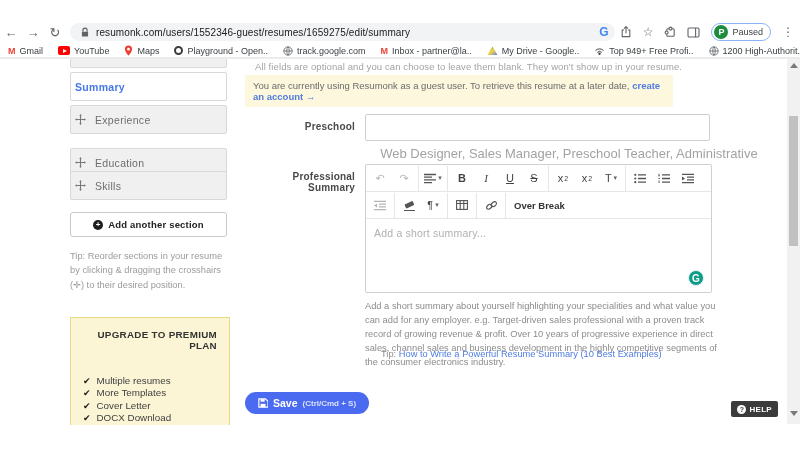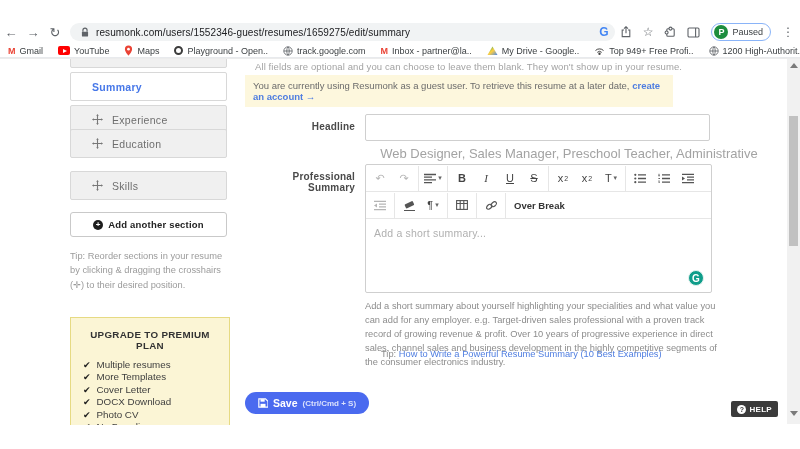--- a/index.html
+++ b/index.html
@@ -26,30 +26,30 @@
   .bm-gmail { color:#ea4335; font-weight:bold; font-size:9px; }
   .bm-yt { width:12px; height:9px; background:#f00; border-radius:2px; position:relative; }
   .bm-yt::after { content:""; position:absolute; left:4.5px; top:2.5px; border-left:4px solid #fff; border-top:2px solid transparent; border-bottom:2px solid transparent; }
   .bm-donut { width:9px; height:9px; border:2px solid #3c3c3c; border-radius:50%; }
 
   
   .viewport { position:absolute; top:58px; left:0; width:800px; height:367px; background:#fff; overflow:hidden; border-top:1px solid #ececec; }
 
   
   .sidebar { position:absolute; left:70px; top:0; width:157px; }
-  .sec-card { position:absolute; left:0; width:157px; height:29px; background:#f0f0f0; border:1px solid #d8d8d8; border-radius:2px; display:flex; align-items:center; padding-left:21px; gap:9px; cursor:pointer; }
+  .sec-card { position:absolute; left:0; width:157px; height:29px; background:#f0f0f0; border:1px solid #d8d8d8; border-radius:2px; display:flex; align-items:center; padding-left:4px; gap:9px; cursor:pointer; }
   .sec-card.ghost { height:13px; top:-4px; }
   .sec-card.active { background:#fff; }
   .sec-label { font-size:10.5px; color:#6e6e6e; letter-spacing:.3px; }
   .active .sec-label { color:#4677e8; font-weight:bold; }
   .add-btn { position:absolute; left:0; top:153px; width:157px; height:25px; background:#fff; border:1px solid #c9c9c9; border-radius:3px; display:flex; align-items:center; justify-content:center; gap:5px; font-size:9.5px; font-weight:bold; color:#222; cursor:pointer; letter-spacing:.2px; }
   .plus-circle { width:10px; height:10px; border-radius:50%; background:#1d1d1d; color:#fff; font-size:8px; line-height:10px; text-align:center; font-weight:bold; }
   .side-tip { position:absolute; left:0; top:190px; width:162px; font-size:9.3px; line-height:1.55; color:#9b9b9b; }
   .premium { position:absolute; left:0; top:258px; width:160px; height:130px; background:#fbf5d5; border:1px solid #e6da83; padding:11px 12px 0 12px; }
-  .premium-title { font-size:9.8px; font-weight:bold; color:#333; text-align:center; letter-spacing:.3px; margin-bottom:8px; }
+  .premium-title { font-size:9.8px; font-weight:bold; color:#333; text-align:right; letter-spacing:.3px; margin-bottom:24px; }
   .feat { font-size:9.8px; color:#3e3e3e; line-height:12.4px; display:flex; gap:6px; align-items:center; }
   .feat .chk { color:#1d1d1d; font-size:9px; }
 
   
   .main { position:absolute; left:245px; top:0; width:528px; }
   .note { position:absolute; top:2px; left:10px; font-size:9.5px; color:#a3a3a3; letter-spacing:.1px; }
   .guest-notice { position:absolute; top:16px; left:0; width:428px; background:#fdf7dd; padding:5px 8px; font-size:9.5px; color:#6b6b6b; }
   .guest-notice a { color:#4e7de0; text-decoration:none; font-weight:bold; }
   .field-label { position:absolute; left:0; width:110px; text-align:right; font-size:10px; font-weight:bold; color:#4a4a4a; letter-spacing:.2px; }
   .headline-input { position:absolute; left:120px; top:55px; width:345px; height:27px; border:1px solid #cfcfcf; border-radius:2px; background:#fff; font-size:11px; padding:0 8px; color:#333; }
@@ -220,21 +220,21 @@
       </div>
       <div class="sec-card" style="top:46px">
         <span>
             <svg width="11" height="11" viewBox="0 0 12 12">
               <path d="M6 1v10M1 6h10" stroke="#787878" stroke-width="1.2"></path>
               <path d="M6 0L4.6 2h2.8zM6 12L4.6 10h2.8zM0 6l2-1.4v2.8zM12 6l-2-1.4v2.8z" fill="#787878"></path>
             </svg>
           </span>
         <span class="sec-label">Experience</span>
       </div>
-      <div class="sec-card" style="top:70px">
+      <div class="sec-card" style="top:89px">
         <span>
             <svg width="11" height="11" viewBox="0 0 12 12">
               <path d="M6 1v10M1 6h10" stroke="#787878" stroke-width="1.2"></path>
               <path d="M6 0L4.6 2h2.8zM6 12L4.6 10h2.8zM0 6l2-1.4v2.8zM12 6l-2-1.4v2.8z" fill="#787878"></path>
             </svg>
           </span>
         <span class="sec-label">Education</span>
       </div>
       <div class="sec-card" style="top:112px">
         <span>
@@ -281,21 +281,21 @@
           </div>
 
       </div>
     </div>
 
     <div class="main">
       <div class="note">All fields are optional and you can choose to leave them blank. They won't show up in your resume.</div>
 
       <div class="guest-notice"><span>You are currently using Resumonk as a guest user. To retrieve this resume at a later date, </span><a href="#">create an account →</a></div>
 
-      <div class="field-label" style="top:62px">Headline</div>
+      <div class="field-label" style="top:62px">Preschool</div>
       <input class="headline-input" value="" style="">
       <div class="hint">Web Designer, Sales Manager, Preschool Teacher, Administrative Assistant etc</div>
 
       <div class="field-label" style="top:112px">Professional Summary</div>
 
       <div class="editor">
         <div class="tb-row">
           <span class="tb-btn dis">↶</span>
           <span class="tb-btn dis">↷</span>
           <span class="sep"></span>

